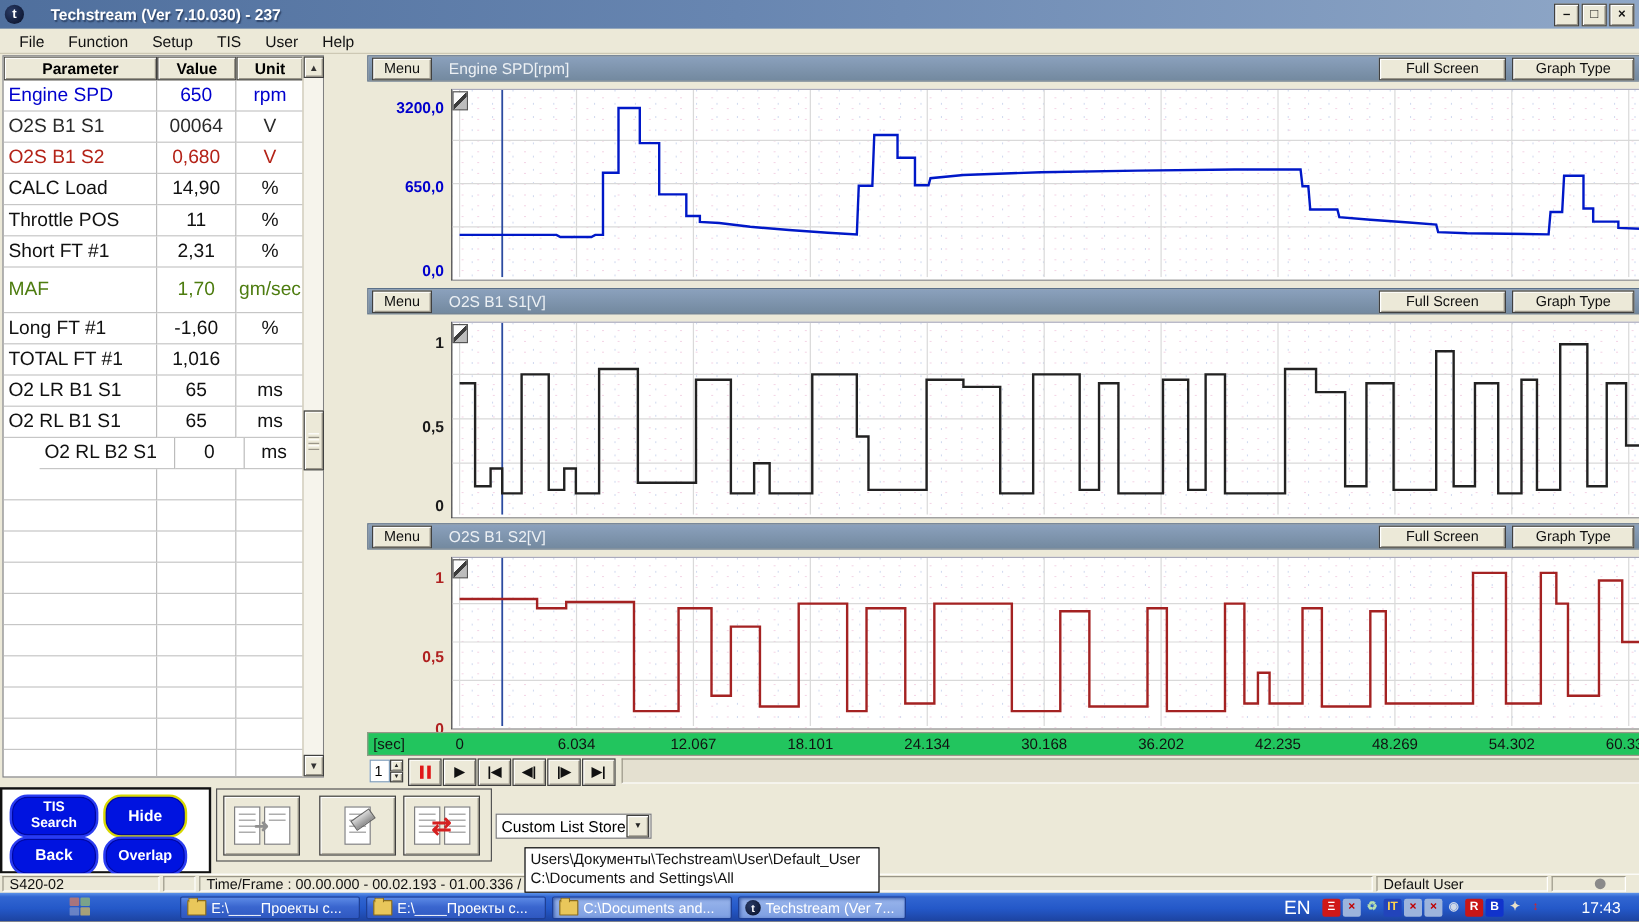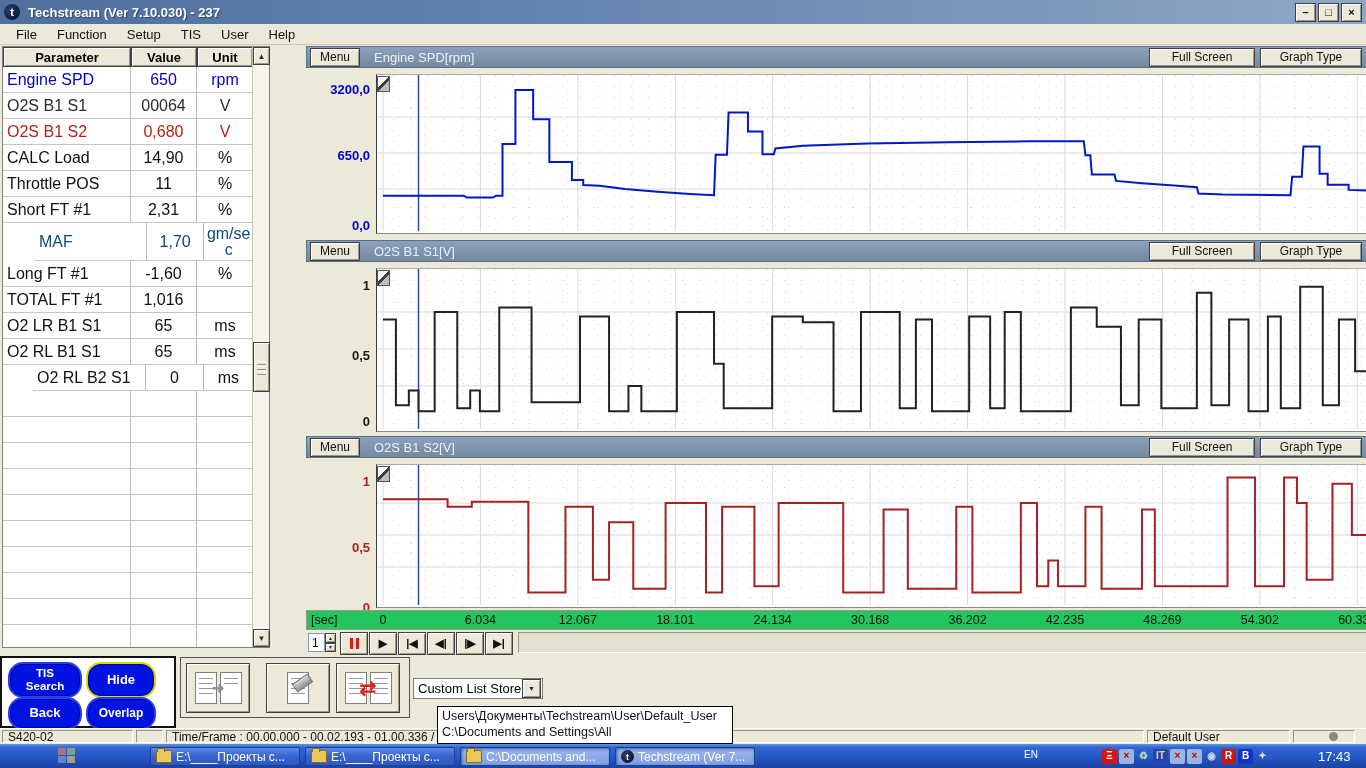--- a/index.html
+++ b/index.html
@@ -11,21 +11,21 @@
           box-shadow:inset 1px 1px 0 #ffffff, inset -1px -1px 0 #9a9689;}
   .sunken{background:#fff;border:1px solid #7f9db9;}
   .seg{border:1px solid;border-color:#9a9687 #ffffff #ffffff #9a9687;}
 
   
   .titlebar{position:absolute;left:0;top:0;width:1366px;height:24px;
             background:linear-gradient(90deg,#4f6f9d 0%,#6886b1 45%,#8fa7c7 100%);
             display:flex;align-items:center;padding:0 4px;box-sizing:border-box;}
   .app-icon{width:16px;height:16px;border-radius:50%;background:radial-gradient(circle at 35% 35%,#2a3c66,#060d24);
             color:#fff;font-size:11px;font-weight:bold;display:flex;align-items:center;justify-content:center;flex:0 0 auto;}
-  .title-text{color:#fff;font-weight:bold;font-size:13px;margin-left:8px;flex:1;
+  .title-text{color:#fff;font-weight:bold;font-size:13px;margin-left:22px;flex:1;
               text-shadow:1px 1px 1px #2e4468;white-space:nowrap;overflow:hidden;}
   .win-btn{width:19px;height:17px;margin-left:2px;font-size:11px;font-weight:bold;color:#111;
            display:flex;align-items:center;justify-content:center;line-height:1;}
 
   
   .menubar{position:absolute;left:0;top:24px;width:1366px;height:21px;background:#ece9d8;
            border-bottom:1px solid #cdc8b4;display:flex;align-items:center;padding-left:6px;box-sizing:border-box;}
   .menu-item{font-size:13px;color:#111;padding:2px 10px;}
 
   
@@ -117,21 +117,21 @@
             display:flex;align-items:center;padding:0 5px;box-sizing:border-box;white-space:nowrap;overflow:hidden;
             background:linear-gradient(180deg,#5c8ae6,#3a66cf 45%,#2f58c0);border:1px solid #1e3f94;}
   .task-btn.active{background:linear-gradient(180deg,#9ab6ec,#7e9fe2);box-shadow:inset 1px 1px 3px #3a5ca8;}
   .folder-ico{width:14px;height:11px;background:#e9c75b;border:1px solid #8a6d1f;border-radius:1px;
               margin-right:4px;flex:0 0 auto;position:relative;}
   .folder-ico::before{content:"";position:absolute;left:0;top:-3px;width:6px;height:3px;background:#e9c75b;
               border:1px solid #8a6d1f;border-bottom:none;border-radius:1px 1px 0 0;}
   .ts-ico{width:13px;height:13px;border-radius:50%;background:radial-gradient(circle at 35% 35%,#2a3c66,#060d24);
           color:#fff;font-size:9px;font-weight:bold;display:flex;align-items:center;justify-content:center;
           margin-right:4px;flex:0 0 auto;}
-  .lang{position:absolute;left:1024px;top:5px;color:#fff;font-size:10px;}
+  .lang{position:absolute;left:1070px;top:5px;color:#fff;font-size:16px;}
   .tray{position:absolute;left:1102px;top:3px;height:18px;display:flex;align-items:center;gap:2px;}
   .tray-ico{width:15px;height:15px;border-radius:2px;font-size:10px;font-weight:bold;
             display:flex;align-items:center;justify-content:center;line-height:1;}
   .clock{position:absolute;left:1318px;top:5px;color:#fff;font-size:13px;}
 </style>
 </head>
 <body>
 
 <div id="screen">
 
@@ -183,21 +183,21 @@
           <div class="trow" style="height: 26px; color: rgb(17, 17, 17);">
             <div class="td name">Throttle POS</div>
             <div class="td val">11</div>
             <div class="td unit">%</div>
           </div>
           <div class="trow" style="height: 26px; color: rgb(17, 17, 17);">
             <div class="td name">Short FT #1</div>
             <div class="td val">2,31</div>
             <div class="td unit">%</div>
           </div>
-          <div class="trow" style="height: 38px; color: #0c4a6e; padding-left: 32px;">
+          <div class="trow" style="height: 38px; color: #4d7c0f;">
             <div class="td name">MAF</div>
             <div class="td val">1,70</div>
             <div class="td unit">gm/sec</div>
           </div>
           <div class="trow" style="height: 26px; color: rgb(17, 17, 17);">
             <div class="td name">Long FT #1</div>
             <div class="td val">-1,60</div>
             <div class="td unit">%</div>
           </div>
           <div class="trow" style="height: 26px; color: rgb(17, 17, 17);">

